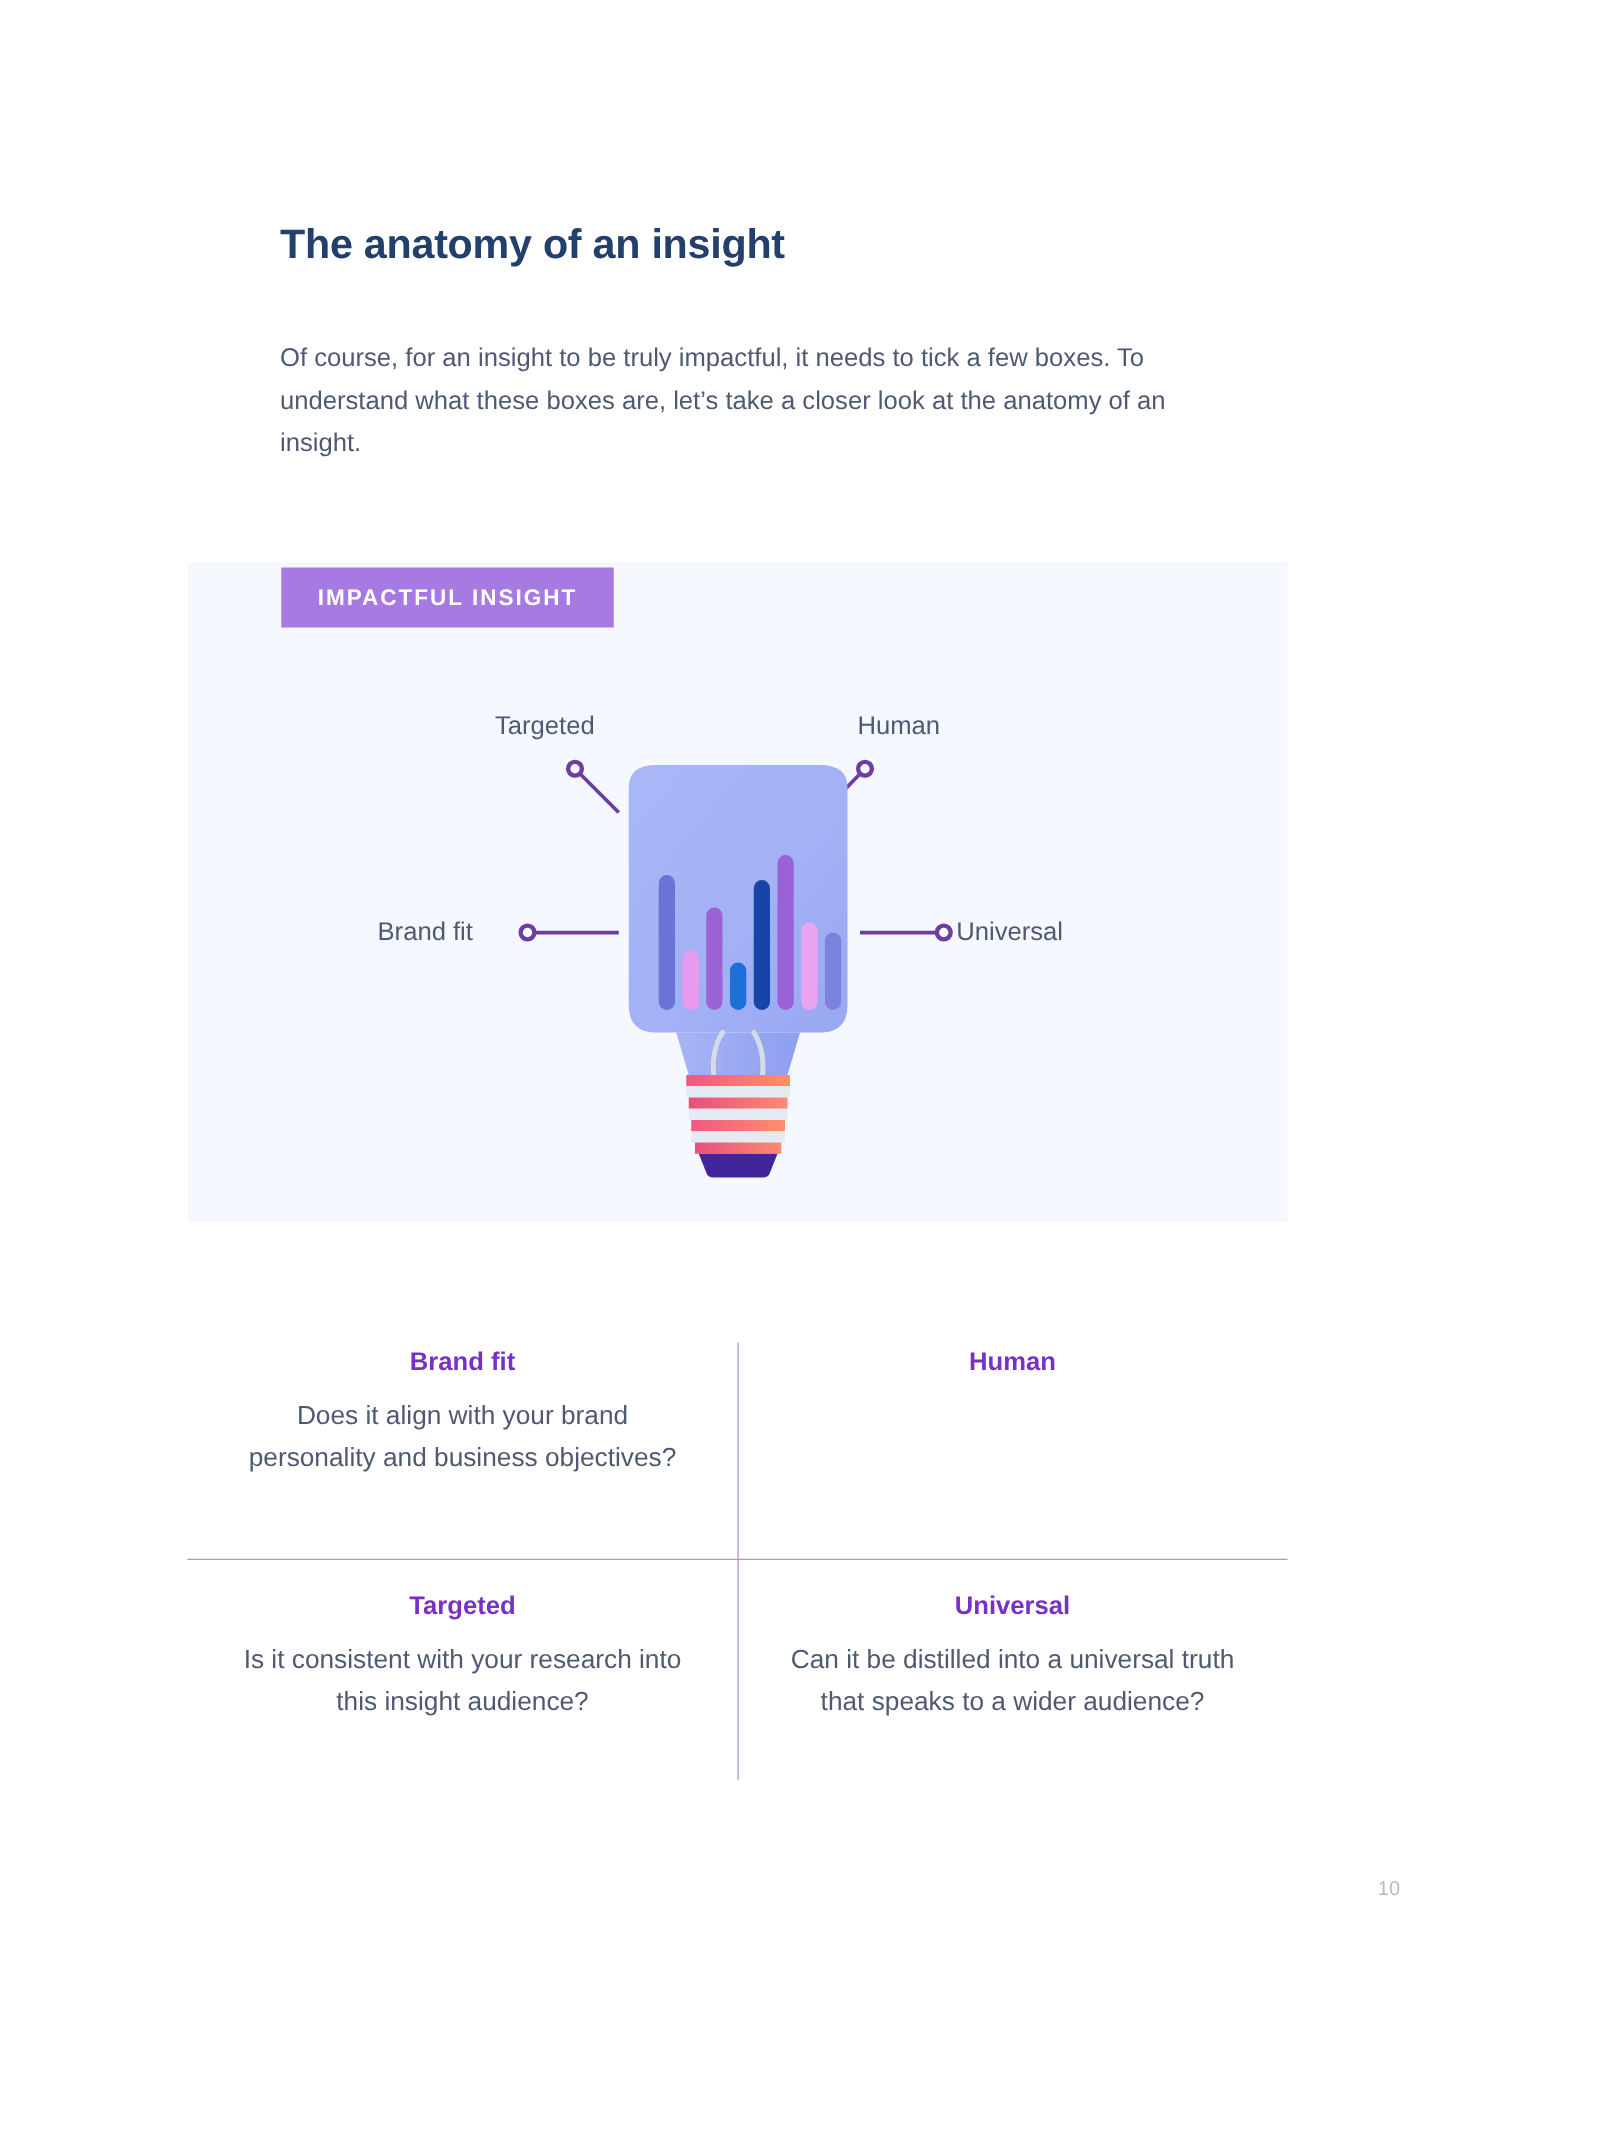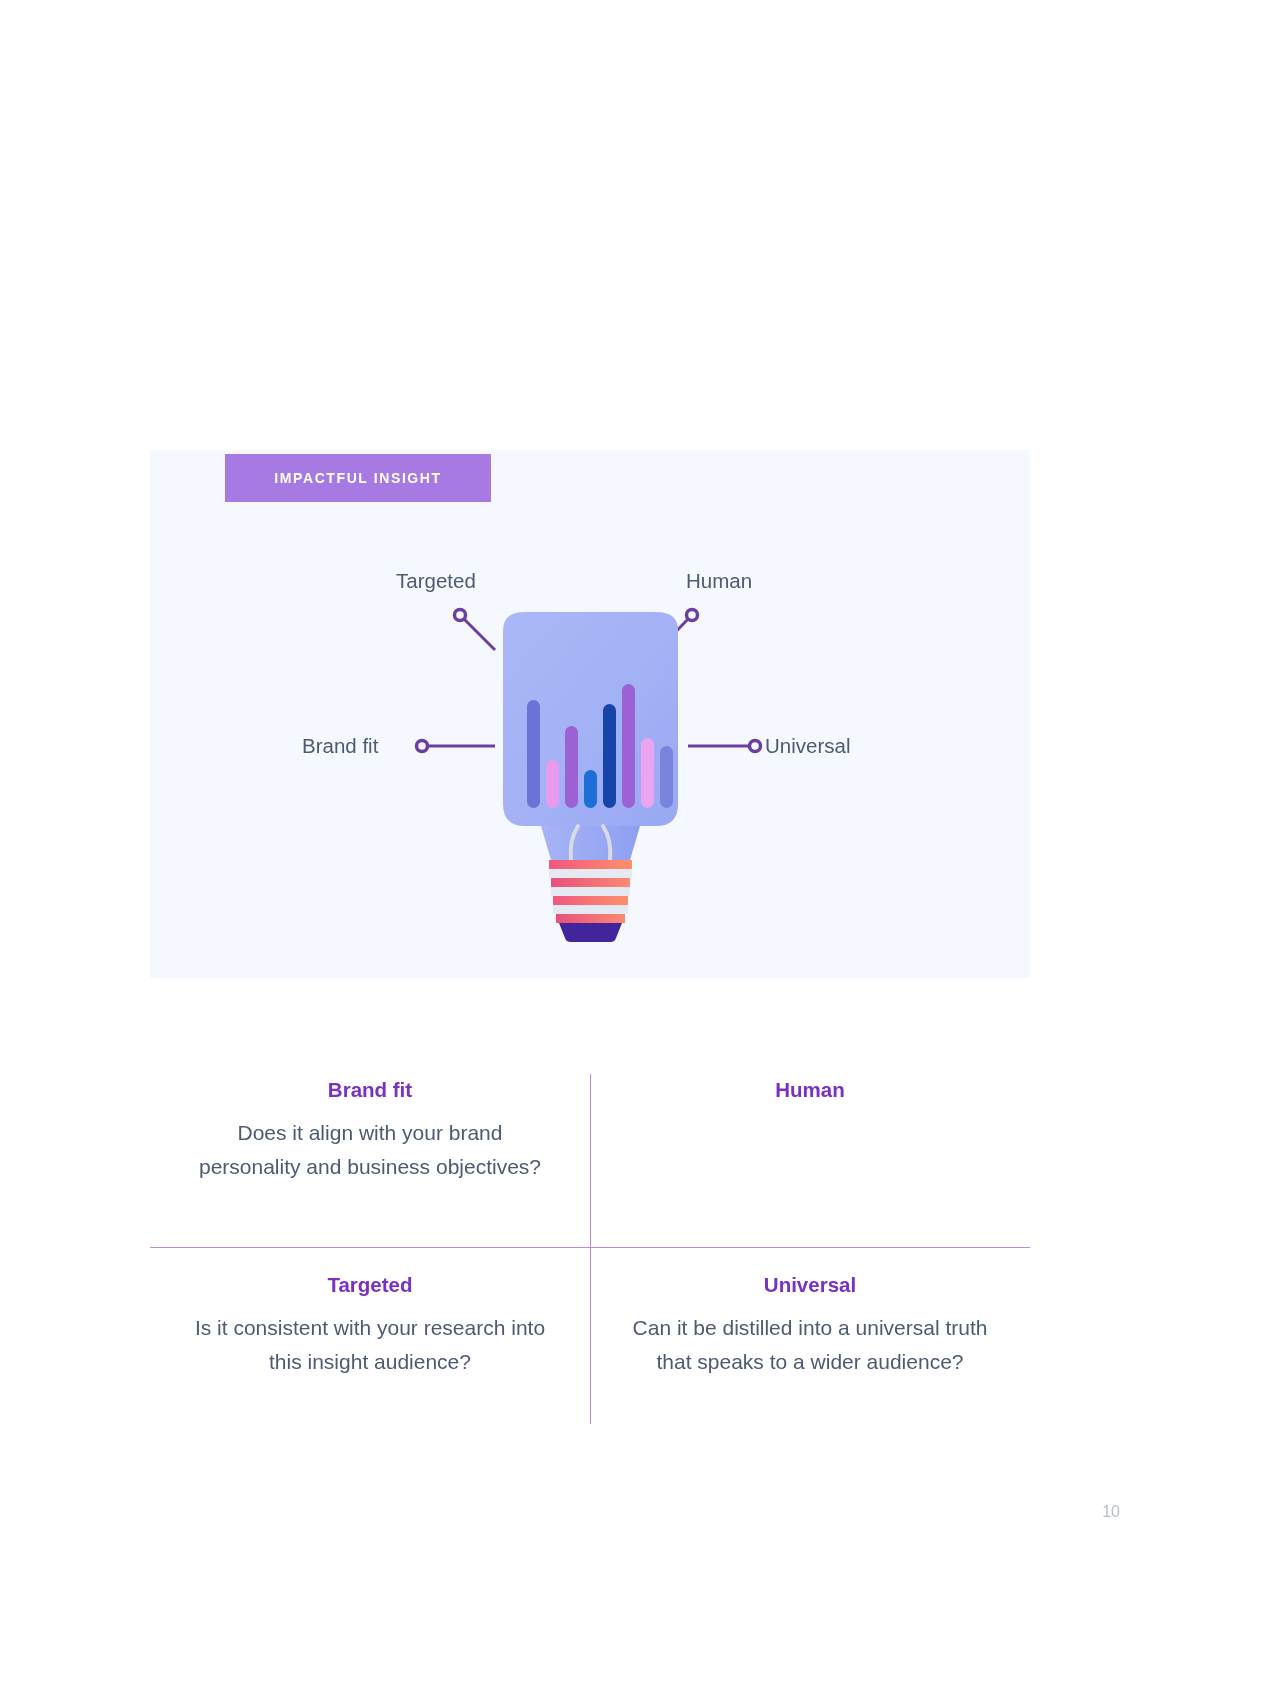--- a/index.html
+++ b/index.html
@@ -51,21 +51,21 @@
   }
 
   .impactful-badge {
     position: absolute;
     left: 75px;
     top: 4px;
     width: 266px;
     height: 48px;
     background: #a779e2;
     color: #ffffff;
-    font-size: 14px;
+    font-size: 18px;
     font-weight: bold;
     letter-spacing: 1.6px;
     display: flex;
     align-items: center;
     justify-content: center;
   }
 
   
   .diag-label {
     position: absolute;
@@ -151,21 +151,23 @@
     font-size: 16px;
     color: #b8bcc6;
     margin-top: 29px;
   }
 </style>
 </head>
 <body>
 
 <div class="page">
 
-
+  <h1 class="page-title">The anatomy of an insight</h1>
+
+  <p class="intro-paragraph">Of course, for an insight to be truly impactful, it needs to tick a few boxes. To understand what these boxes are, let’s take a closer look at the anatomy of an insight.</p>
 
   <div class="diagram-panel">
 
     <div class="impactful-badge">IMPACTFUL INSIGHT</div>
 
     <svg class="connectors" viewBox="0 0 880 528">
 
       <line x1="312" y1="167" x2="345" y2="200" stroke="#6b3fa0" stroke-width="3"></line>
       <circle cx="310" cy="165" r="5.5" fill="#f5f8fe" stroke="#6b3fa0" stroke-width="3.5"></circle>
 

